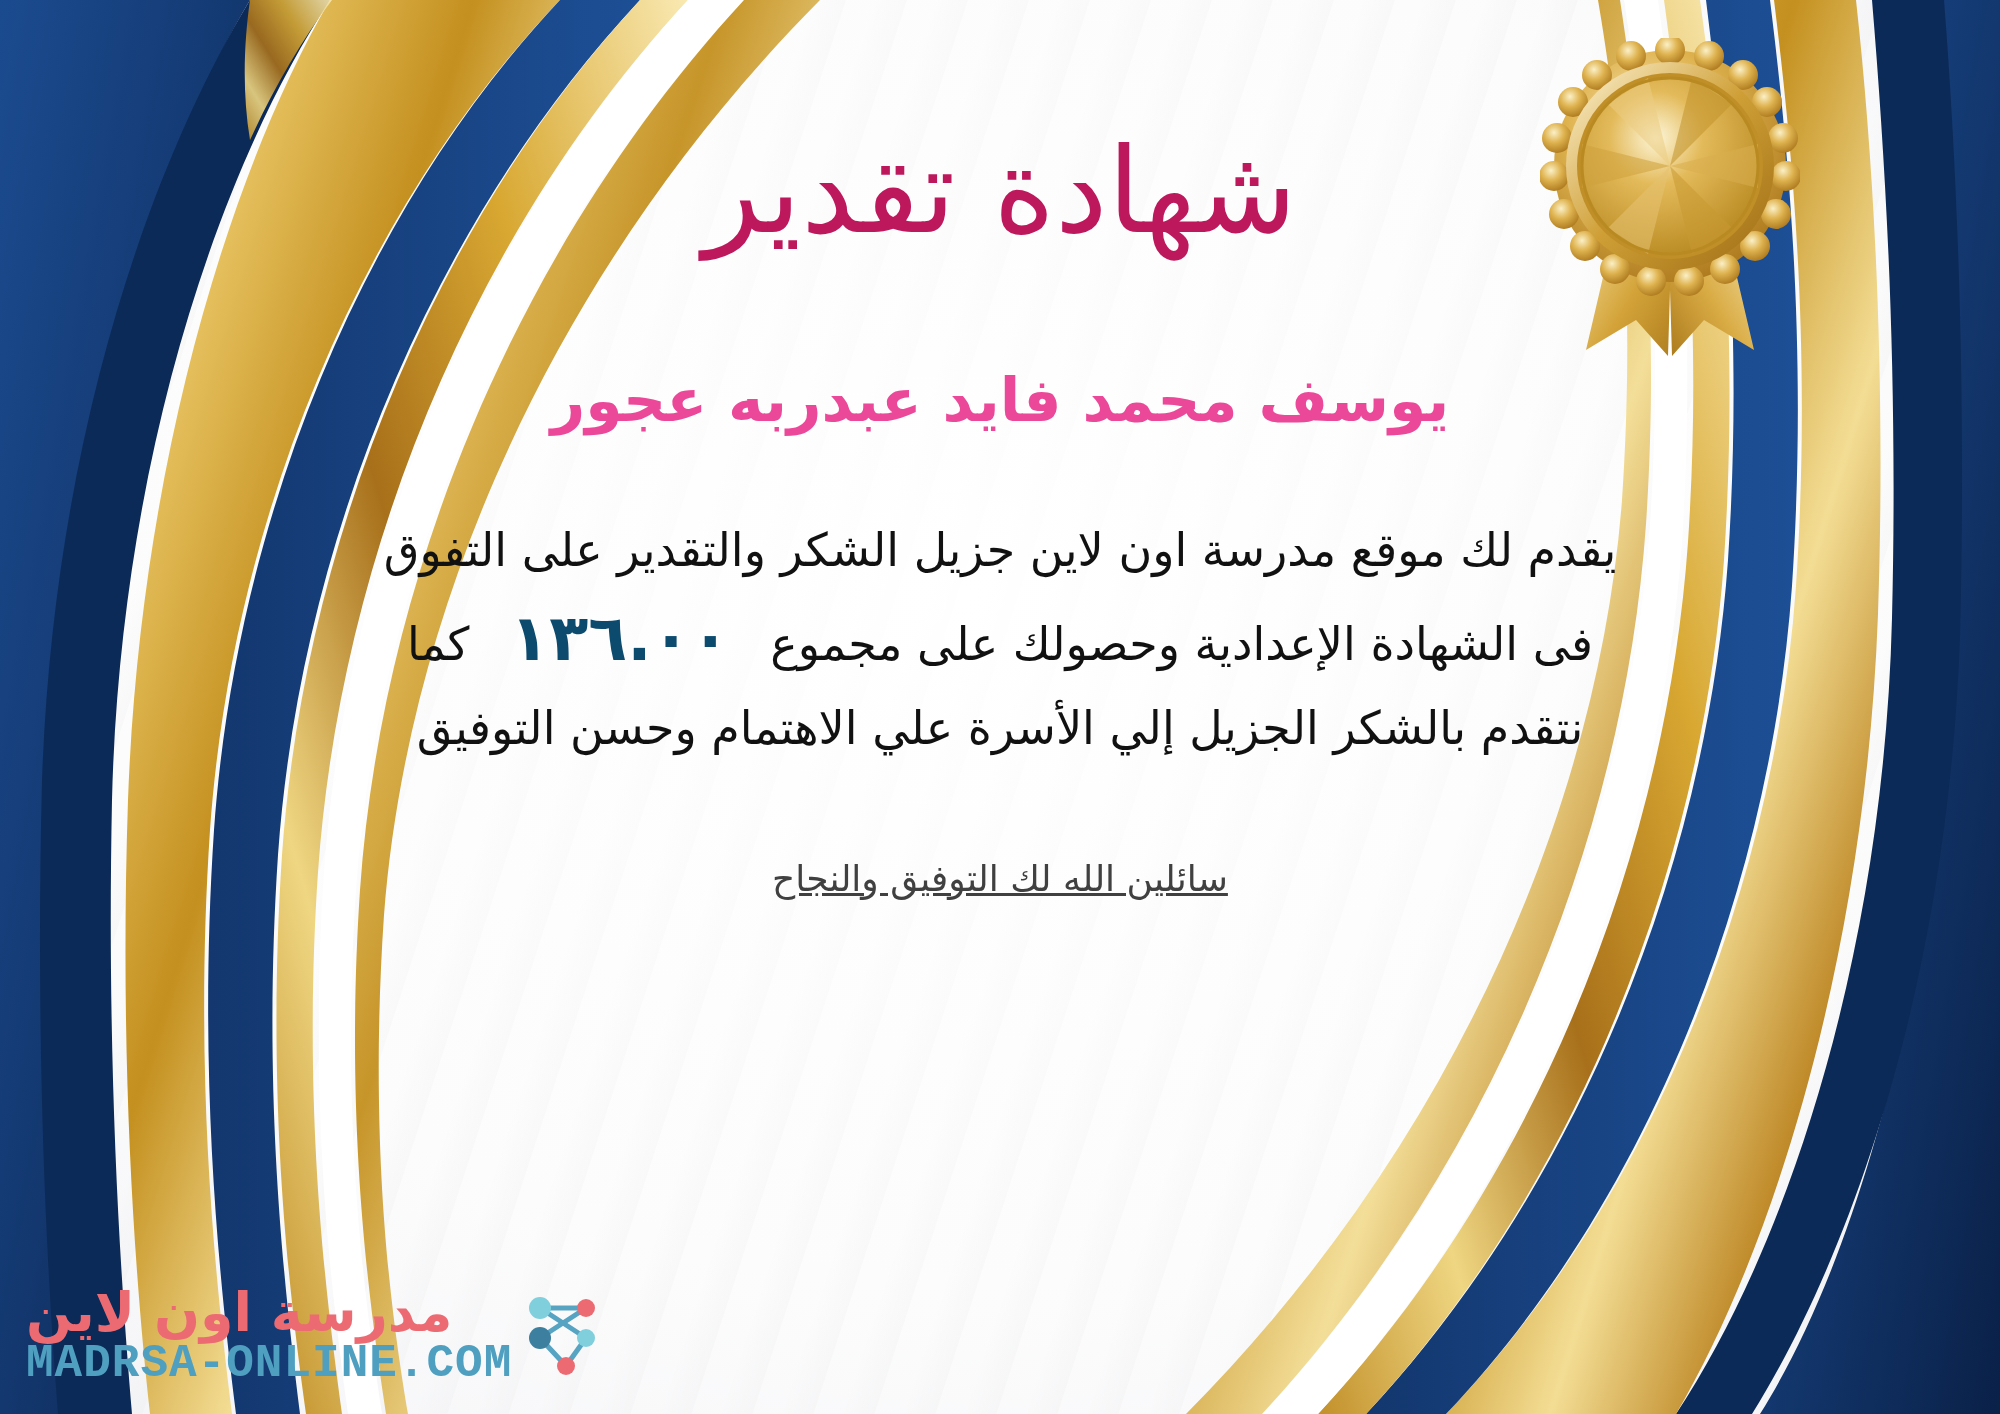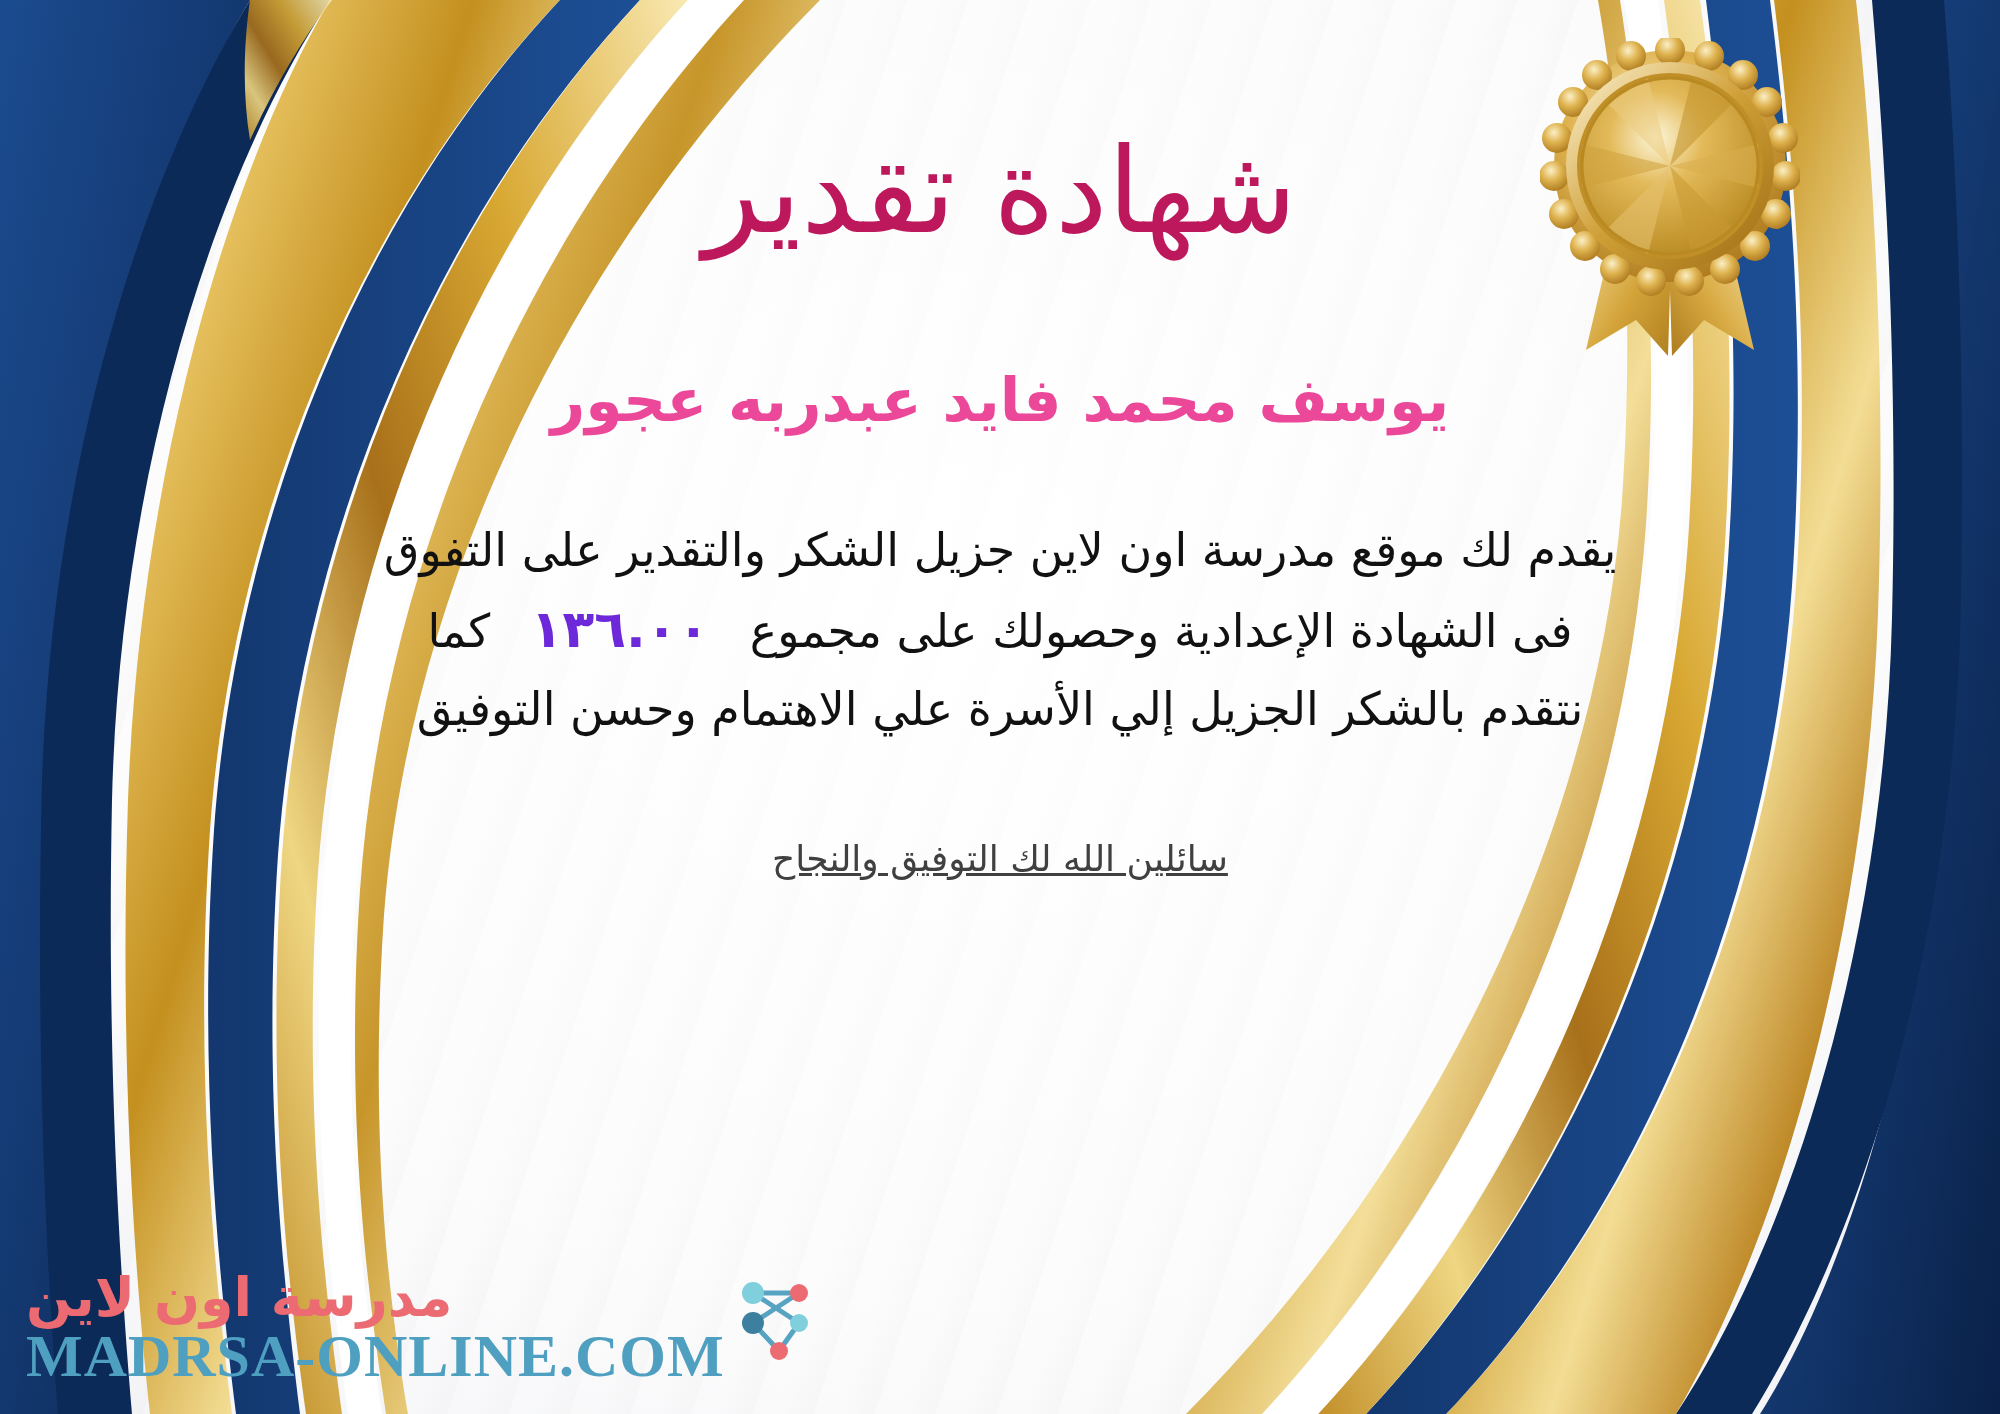--- a/index.html
+++ b/index.html
@@ -74,23 +74,23 @@
     margin-top:78px;
     width:1480px;
     font-size:46px;
     line-height:1.62;
     color:#111111;
     font-weight:400;
   }
   .body-line { white-space:nowrap; }
 
   .grade-value {
-    color:#6d28d9;
+    color:#0c4a6e;
     font-weight:bold;
-    font-size:52px;
+    font-size:64px;
     letter-spacing:1px;
     padding:0 26px;
   }
 
   .closing-line {
     margin-top:92px;
     font-size:36px;
     color:#404040;
     text-decoration:underline;
   }
@@ -109,22 +109,22 @@
     display:flex; 
     direction:ltr;
     gap:10px;
   }
   .brand-text { display:flex; flex-direction:column; align-items:flex-start; }
   .brand-ar {
     font-size:54px; font-weight:bold; color:#ec6b72;
     line-height:1.0; letter-spacing:0px; direction:rtl;
   }
   .brand-url {
-    font-size:60px; font-weight:bold; color:#4e9fc0;
-    line-height:1.05; letter-spacing:1px; font-family:Liberation Serif, serif;
+    font-size:46px; font-weight:bold; color:#4e9fc0;
+    line-height:1.05; letter-spacing:1px; font-family:Liberation Mono, monospace;
   }
   .brand-mark { width:86px; height:92px; }
 </style>
 </head>
 <body>
 
 <div class="certificate">
 
   <div class="paper-texture"></div>
   <div class="paper-vignette"></div>

